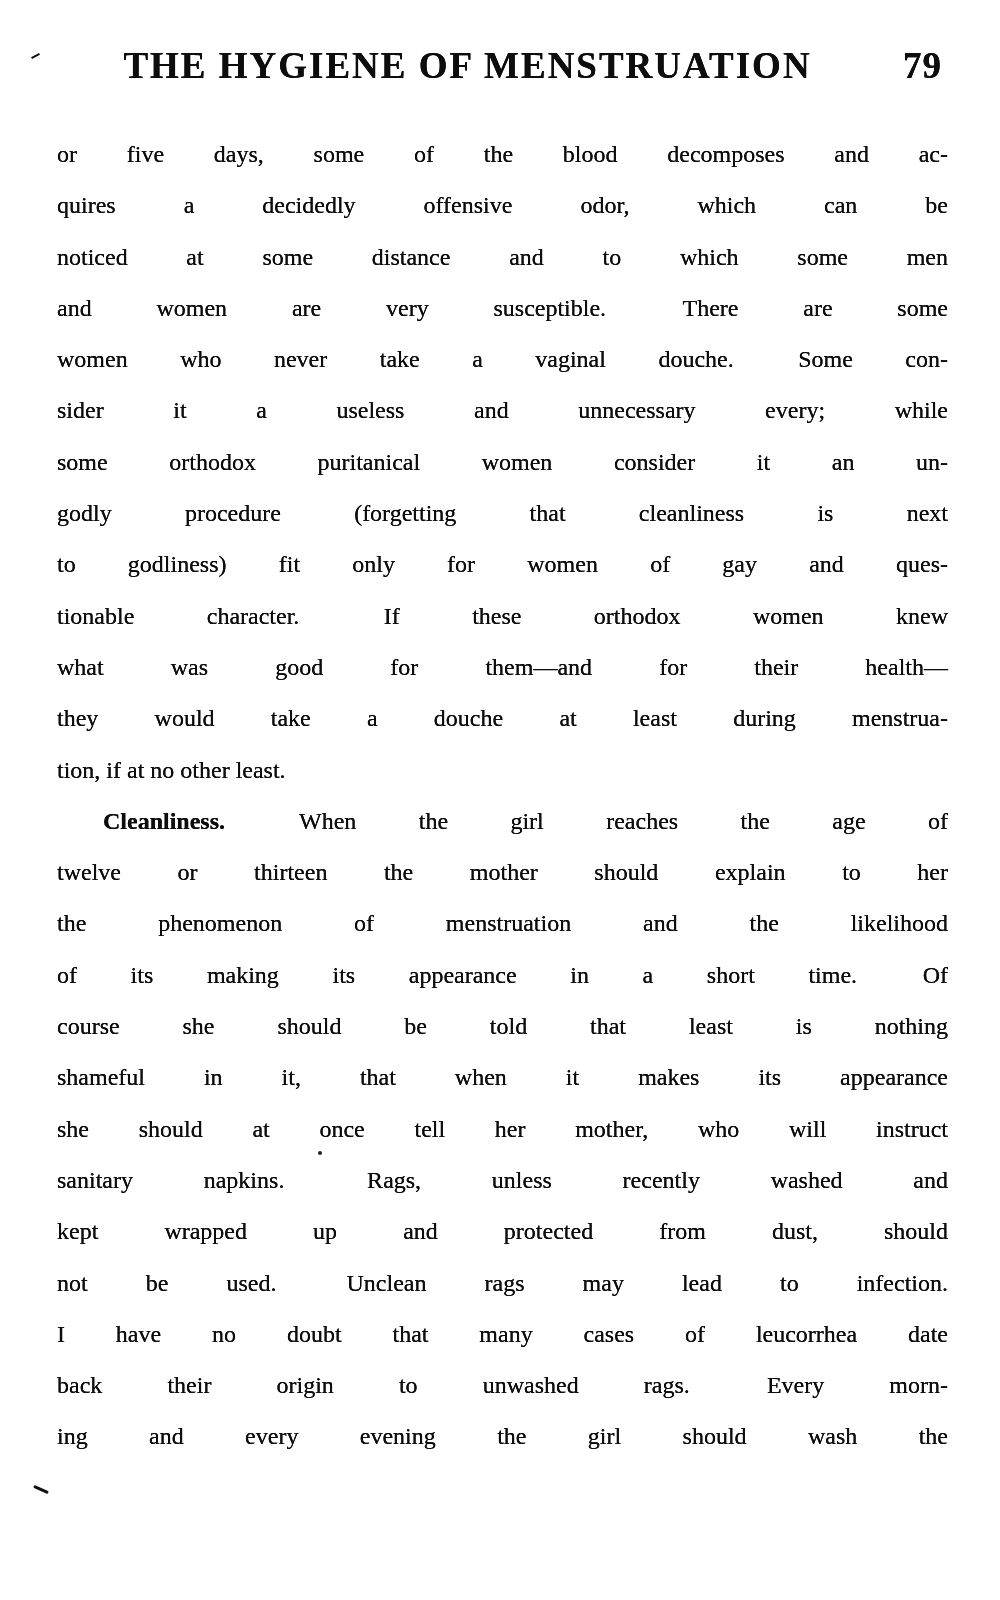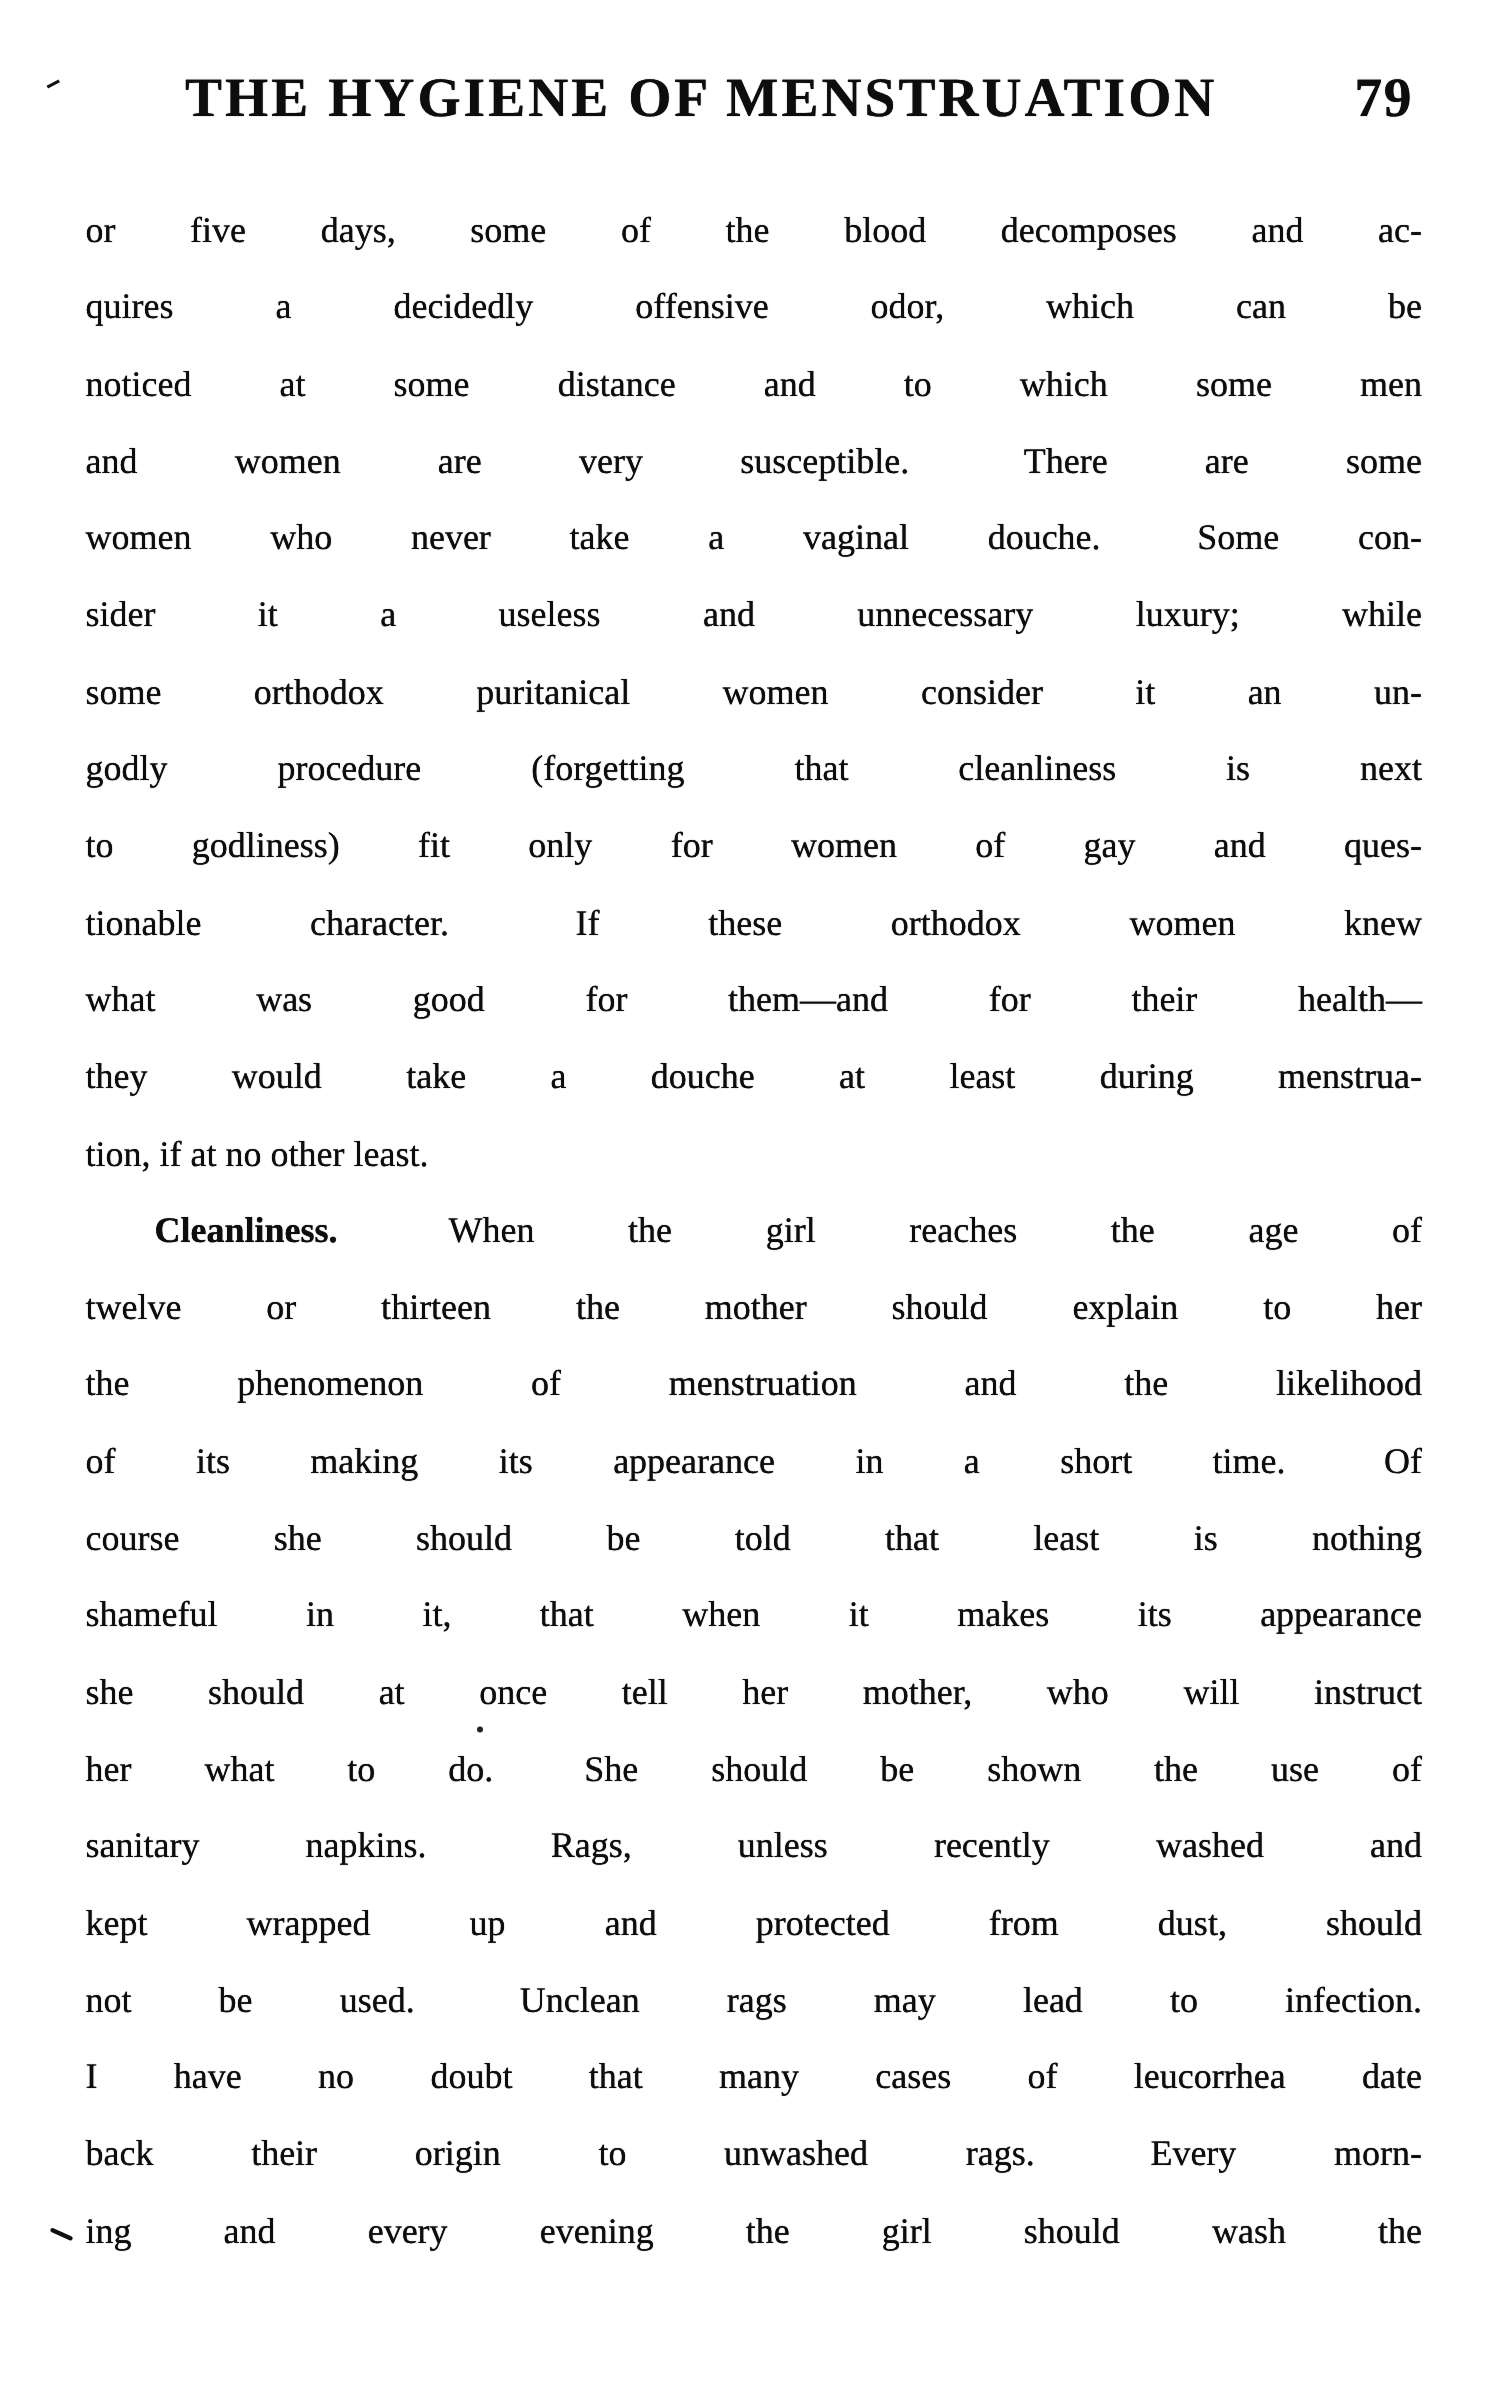--- a/index.html
+++ b/index.html
@@ -106,36 +106,35 @@
     <span class="header-title">THE HYGIENE OF MENSTRUATION</span>
     <span class="page-number">79</span>
   </div>
 
   <div class="body-text">
     <div class="text-line">or five days, some of the blood decomposes and ac-</div>
     <div class="text-line">quires a decidedly offensive odor, which can be</div>
     <div class="text-line">noticed at some distance and to which some men</div>
     <div class="text-line">and women are very susceptible.  There are some</div>
     <div class="text-line">women who never take a vaginal douche.  Some con-</div>
-    <div class="text-line">sider it a useless and unnecessary luxury; while</div>
+    <div class="text-line">sider it a useless and unnecessary every; while</div>
     <div class="text-line">some orthodox puritanical women consider it an un-</div>
     <div class="text-line">godly procedure (forgetting that cleanliness is next</div>
     <div class="text-line">to godliness) fit only for women of gay and ques-</div>
     <div class="text-line">tionable character.  If these orthodox women knew</div>
     <div class="text-line">what was good for them—and for their health—</div>
     <div class="text-line">they would take a douche at least during menstrua-</div>
     <div class="text-line para-end">tion, if at no other least.</div>
     <div class="text-line indent"><span class="bold-lead">Cleanliness.</span><span>  When the girl reaches the age of</span></div>
     <div class="text-line">twelve or thirteen the mother should explain to her</div>
     <div class="text-line">the phenomenon of menstruation and the likelihood</div>
     <div class="text-line">of its making its appearance in a short time.  Of</div>
     <div class="text-line">course she should be told that least is nothing</div>
     <div class="text-line">shameful in it, that when it makes its appearance</div>
     <div class="text-line">she should at once tell her mother, who will instruct</div>
-    <div class="text-line">her what to do.  She should be shown the use of</div>
     <div class="text-line">sanitary napkins.  Rags, unless recently washed and</div>
     <div class="text-line">kept wrapped up and protected from dust, should</div>
     <div class="text-line">not be used.  Unclean rags may lead to infection.</div>
     <div class="text-line">I have no doubt that many cases of leucorrhea date</div>
     <div class="text-line">back their origin to unwashed rags.  Every morn-</div>
     <div class="text-line">ing and every evening the girl should wash the</div>
   </div>
 
   <div class="stray-mark stray-mark-top"></div>
   <div class="stray-mark stray-mark-bottom"></div>

